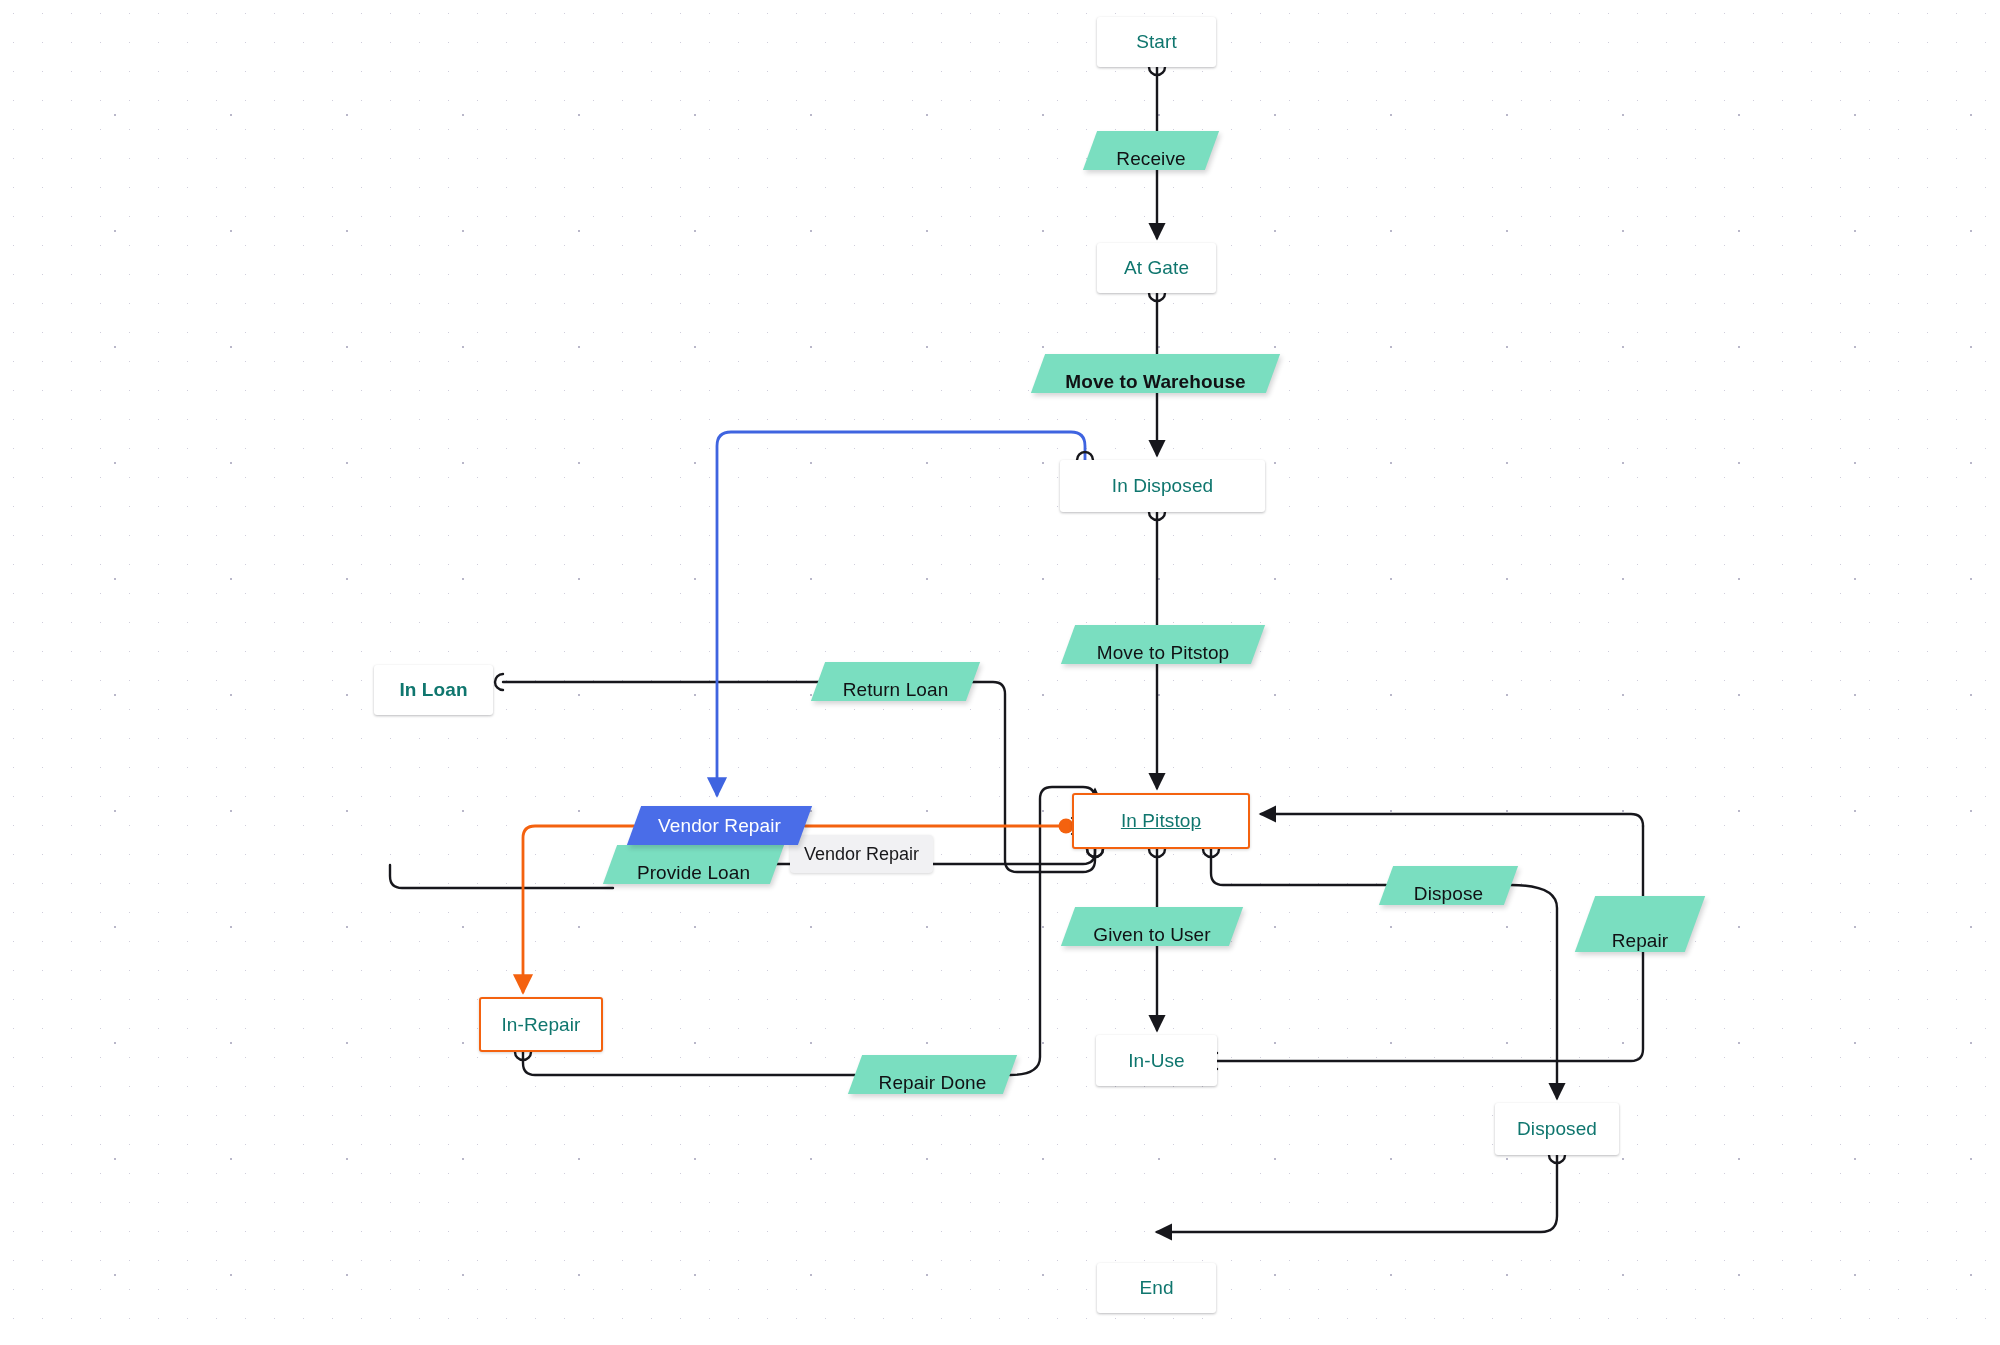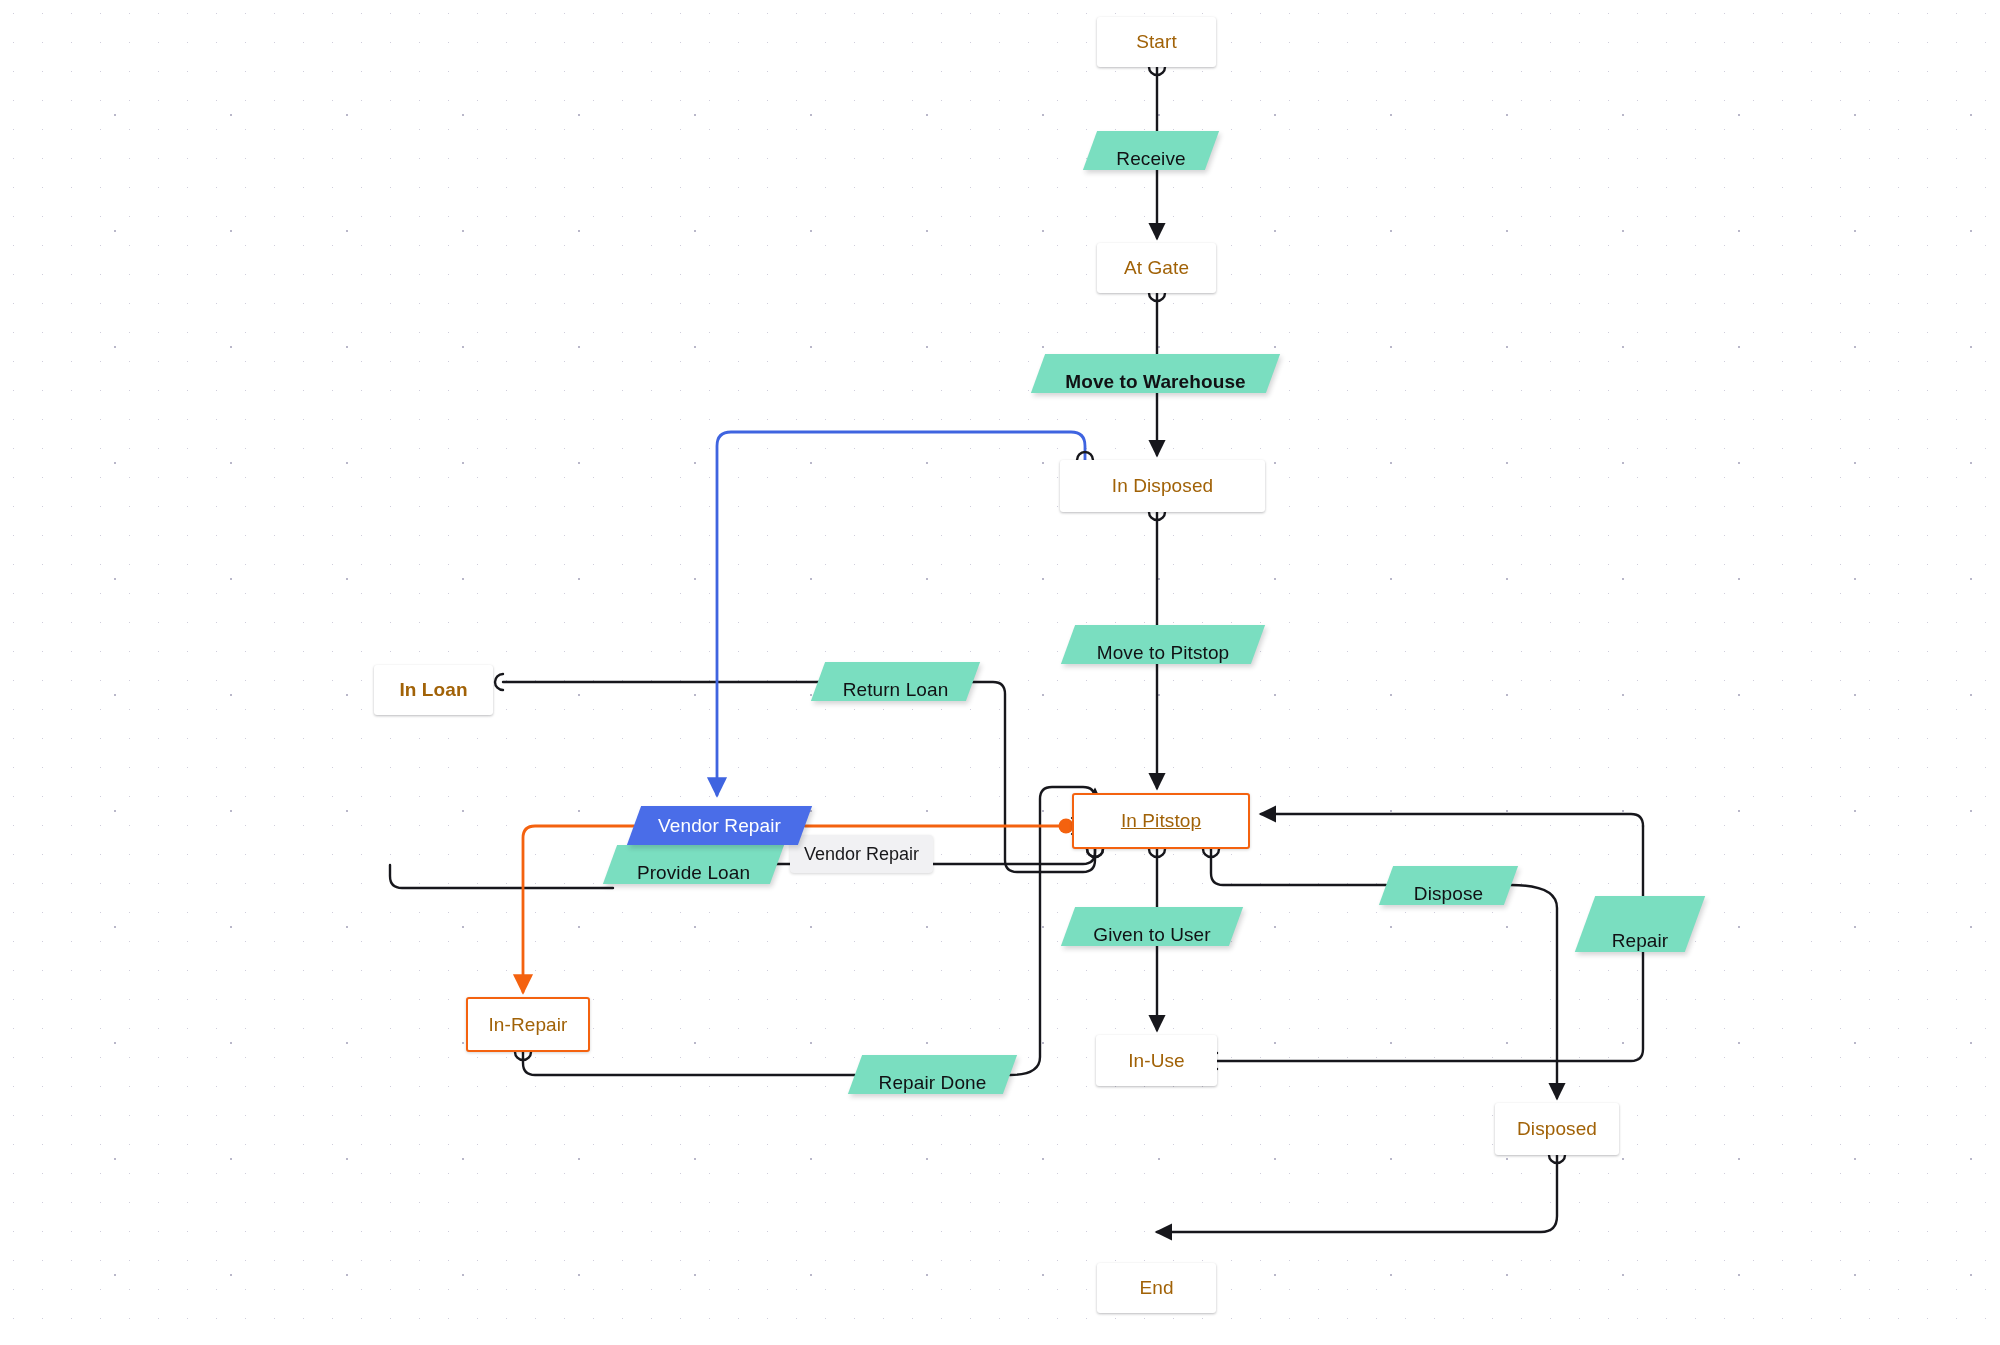--- a/index.html
+++ b/index.html
@@ -33,21 +33,21 @@
   
   .node {
     position: absolute;
     box-sizing: border-box;
     display: flex;
     align-items: center;
     justify-content: center;
     background: #ffffff;
     border: 1px solid transparent;
     border-radius: 3px;
-    color: #a16207;
+    color: #0f766e;
     font-size: 19px;
     letter-spacing: 0.1px;
     box-shadow: 0 1px 3px rgba(22, 22, 30, 0.20), 0 1px 2px rgba(22, 22, 30, 0.10);
     white-space: nowrap;
     z-index: 5;
   }
   .node.accent {
     border: 2.5px solid #f4620f;
     box-shadow: 0 1px 3px rgba(22, 22, 30, 0.18);
   }
@@ -235,21 +235,21 @@
   </div>
 
   <div class="node" style="left:374px; top:665px; width:119px; height:50px;font-weight:bold;">
     <span>In Loan</span>
   </div>
 
   <div class="node accent" style="left:1072px; top:793px; width:178px; height:56px;text-decoration:underline;">
     <span>In Pitstop</span>
   </div>
 
-  <div class="node accent" style="left:466px; top:997px; width:124px; height:55px;">
+  <div class="node accent" style="left:479px; top:997px; width:124px; height:55px;">
     <span>In-Repair</span>
   </div>
 
   <div class="node" style="left:1096px; top:1035px; width:121px; height:51px;">
     <span>In-Use</span>
   </div>
 
   <div class="node" style="left:1495px; top:1103px; width:124px; height:52px;">
     <span>Disposed</span>
   </div>

